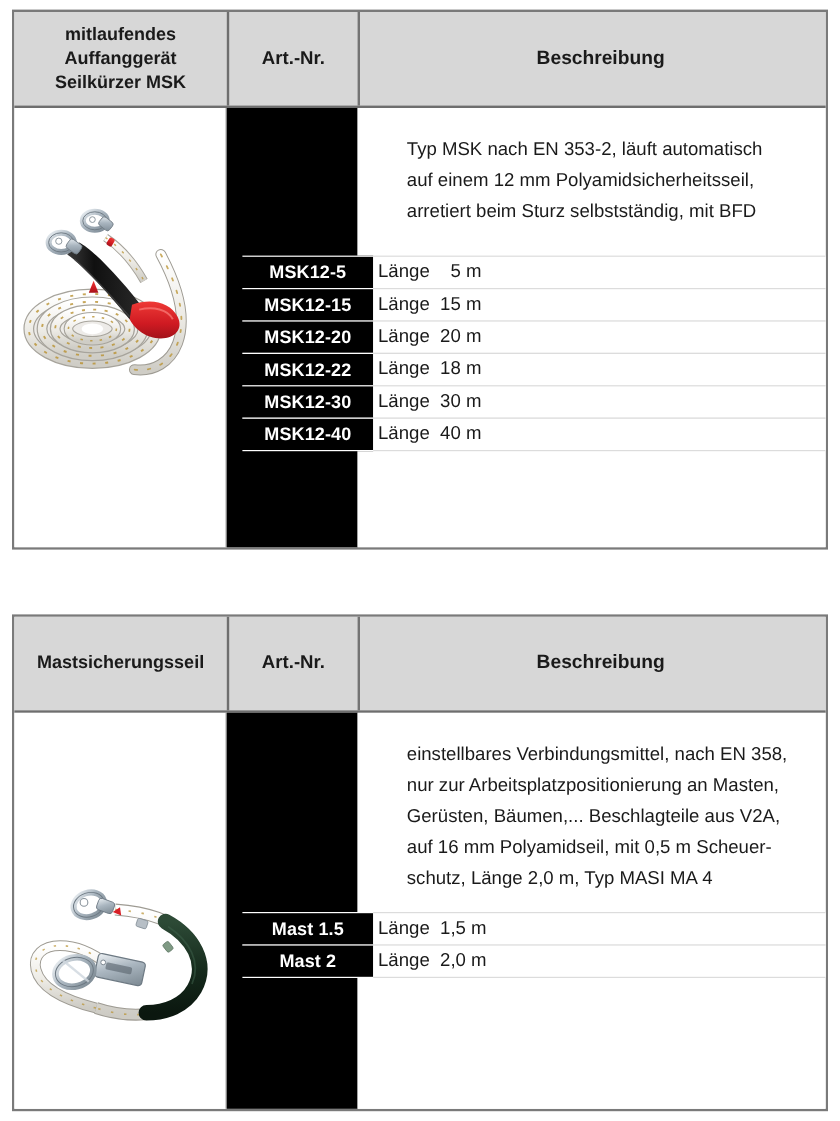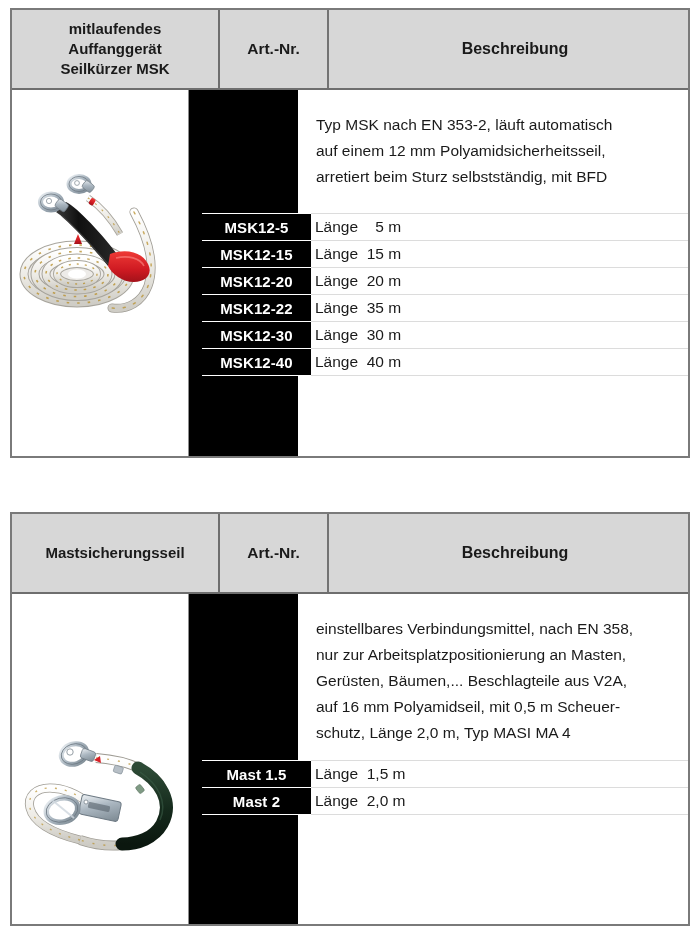--- a/index.html
+++ b/index.html
@@ -49,21 +49,21 @@
     align-items: center;
     justify-content: center;
     text-align: center;
     font-weight: bold;
     font-size: 15.5px;
     line-height: 1.32;
     box-sizing: border-box;
     padding: 0 4px;
   }
   .th-product {
-    width: 208px;
+    width: 179px;
     border-right: 2px solid #6e6e6e;
     font-size: 15px;
   }
   .th-artnr {
     width: 109px;
     border-right: 2px solid #737373;
     font-size: 15.5px;
   }
   .th-desc {
     flex: 1;
@@ -100,21 +100,21 @@
     box-sizing: border-box;
   }
 
   
   .desc-block {
     padding: 22px 14px 0 18px;
     font-size: 15.5px;
     line-height: 1.68;
     color: #1a1a1a;
   }
-  .desc-line { white-space: pre; }
+  .desc-line { white-space: pre; margin-left: 23px; }
 
   
   .variant-list {
     position: absolute;
     left: 0;
     right: 0;
   }
   #msk-variants { top: 123px; }
   #mast-variants { top: 166px; }
 
@@ -284,21 +284,21 @@
         <div class="variant-row">
           <div class="v-art">MSK12-15</div>
           <div class="v-desc">Länge  15 m</div>
         </div>
         <div class="variant-row">
           <div class="v-art">MSK12-20</div>
           <div class="v-desc">Länge  20 m</div>
         </div>
         <div class="variant-row">
           <div class="v-art">MSK12-22</div>
-          <div class="v-desc">Länge  35 m</div>
+          <div class="v-desc">Länge  18 m</div>
         </div>
         <div class="variant-row">
           <div class="v-art">MSK12-30</div>
           <div class="v-desc">Länge  30 m</div>
         </div>
         <div class="variant-row">
           <div class="v-art">MSK12-40</div>
           <div class="v-desc">Länge  40 m</div>
         </div>
       </div>

